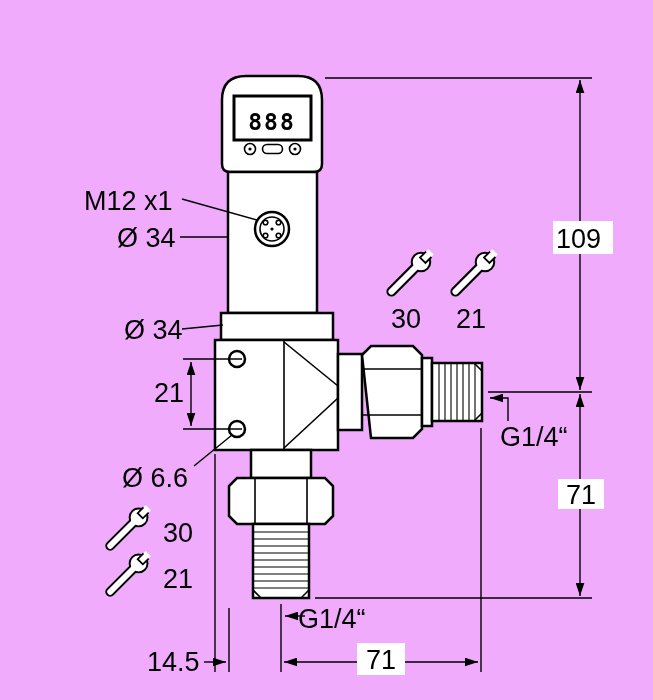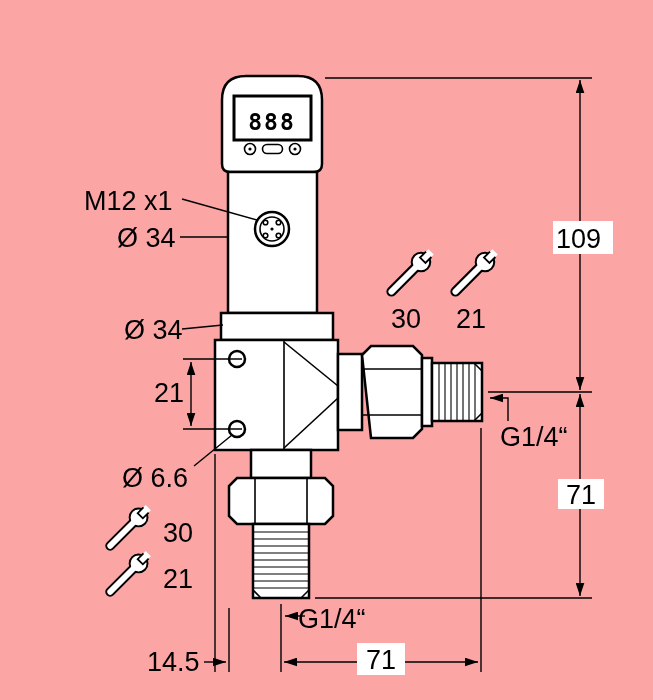--- a/index.html
+++ b/index.html
@@ -1,16 +1,16 @@
 <!DOCTYPE html>
 <html><head>
 <meta charset="utf-8">
 <style>
   html,body{margin:0;padding:0;background:#fff;}
-  .canvas{position:relative;width:653px;height:700px;background:#fca5a5;overflow:hidden;}
+  .canvas{position:relative;width:653px;height:700px;background:#f0abfc;overflow:hidden;}
   svg{position:absolute;left:0;top:0;}
   text{font-family:"Liberation Sans","DejaVu Sans",sans-serif;font-size:27px;fill:#000;}
   .lcd-text{font-family:"DejaVu Sans Mono",monospace;font-size:23px;font-weight:bold;letter-spacing:2px;}
   .ol{fill:#fff;stroke:#000;stroke-width:2.5;}
   .ol-thick{fill:#fff;stroke:#000;stroke-width:3;}
   .thin{fill:none;stroke:#000;stroke-width:1.6;}
   .dim{fill:none;stroke:#000;stroke-width:1.4;}
   .thread{stroke:#000;stroke-width:1.1;}
   .mask{fill:#fff;stroke:none;}
 </style>

